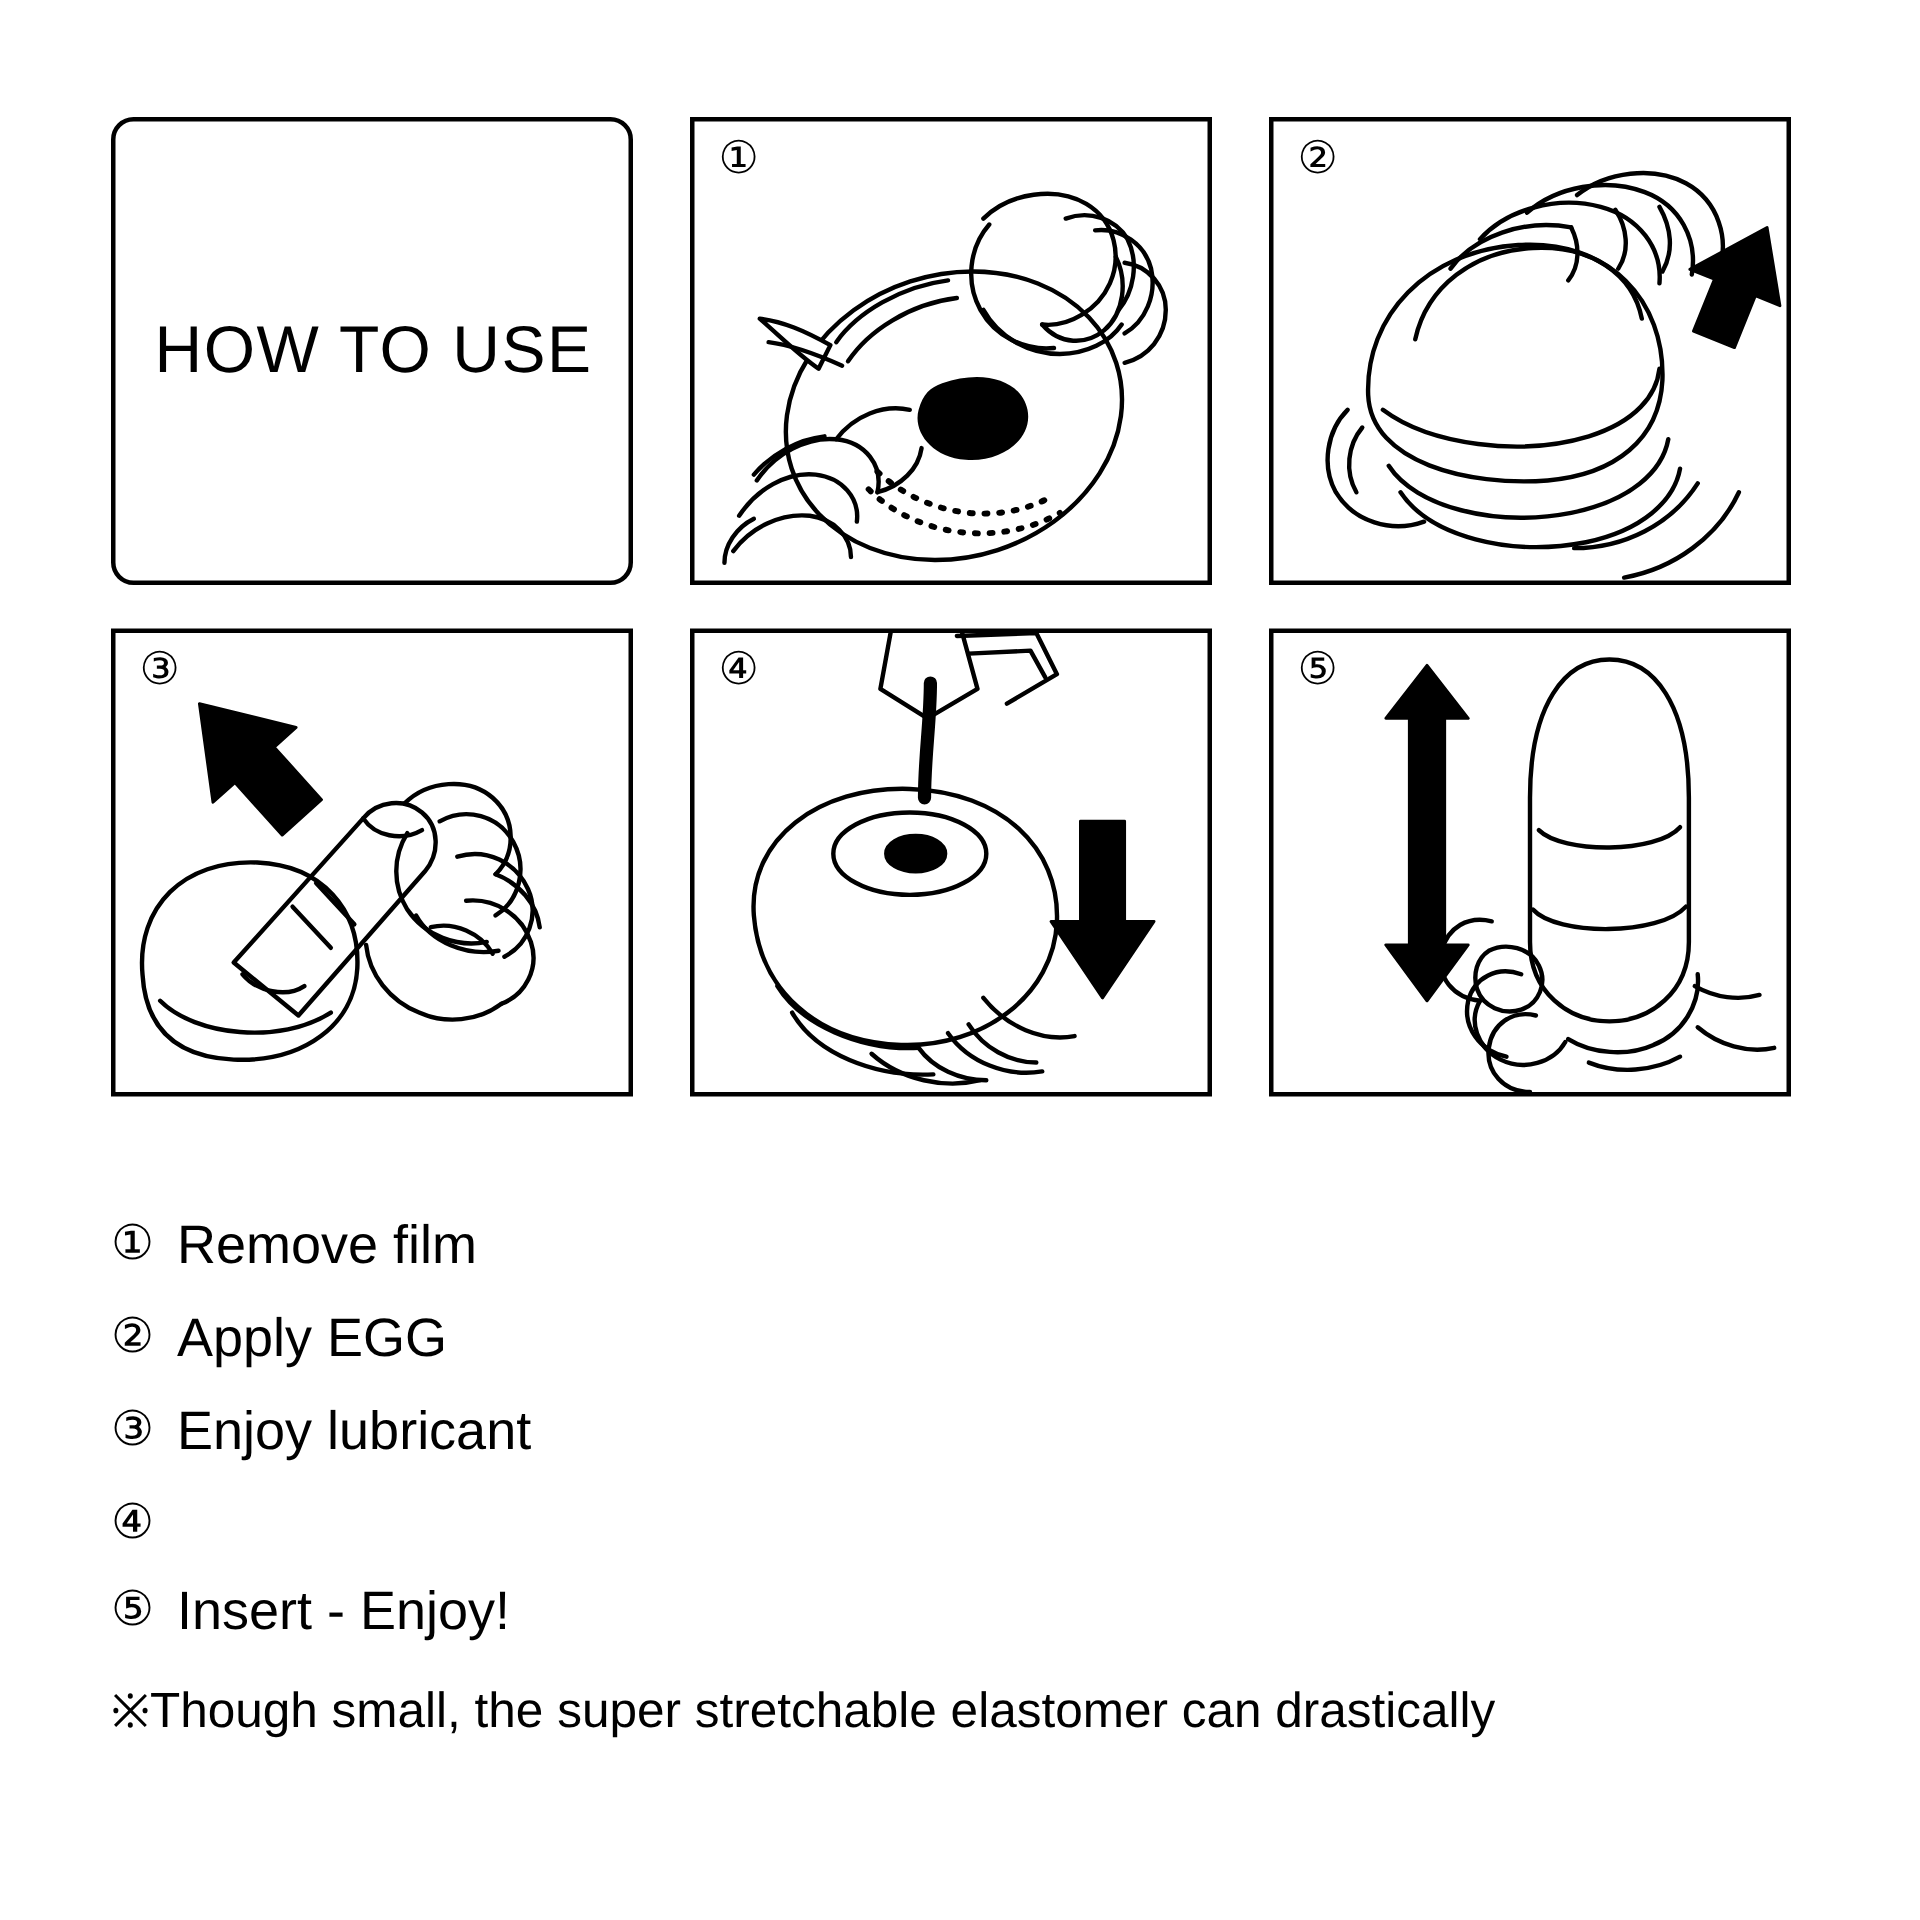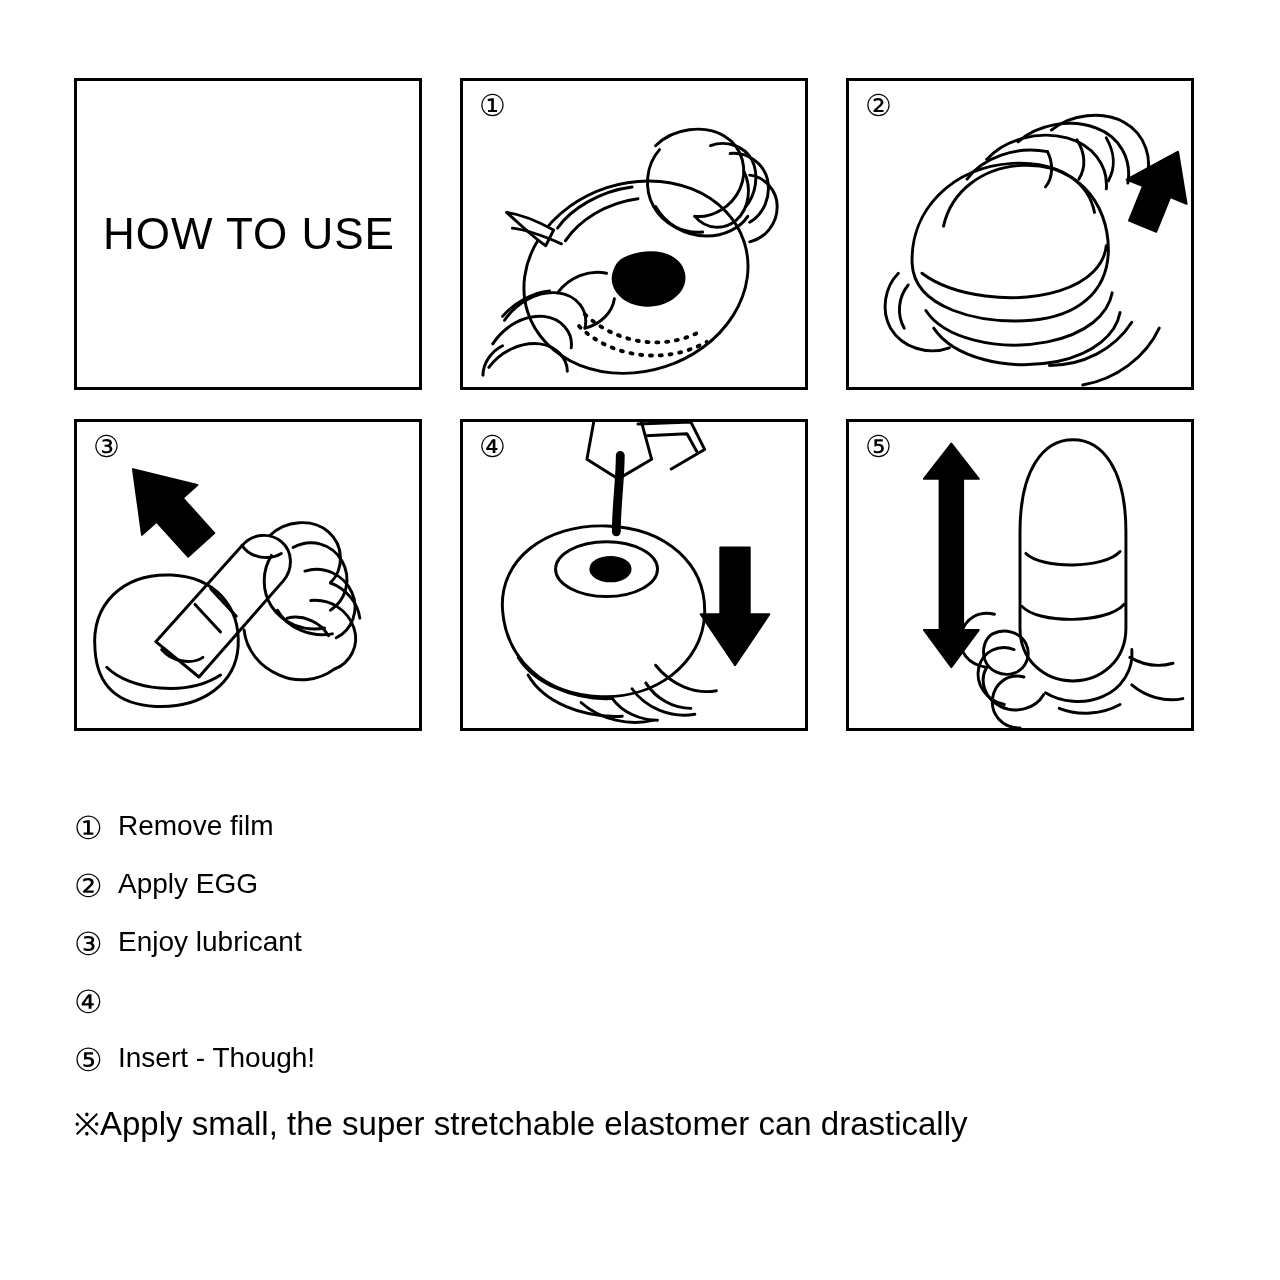--- a/index.html
+++ b/index.html
@@ -36,20 +36,21 @@
     height: 312px;
     border: 3px solid #000;
     box-sizing: border-box;
     background: #fff;
     overflow: hidden;
   }
   .panel.title-panel {
     display: flex;
     align-items: center;
     justify-content: flex-start;
+    border-radius: 15px;
   }
   .title-text {
     font-size: 44px;
     letter-spacing: 1px;
     padding-left: 26px;
     white-space: nowrap;
   }
   .step-num {
     position: absolute;
     left: 16px;
@@ -79,21 +80,21 @@
     font-size: 34px;
     line-height: 1.0;
     margin-bottom: 26px;
   }
   .caption-row .cnum {
     width: 44px;
     flex: 0 0 44px;
     font-size: 32px;
   }
   .caption-row .ctext {
-    font-size: 28px;
+    font-size: 36px;
   }
   .note {
     margin-top: 10px;
     font-size: 33px;
     line-height: 1.35;
     width: 1110px;
   }
   .note .mark {
     font-size: 31px;
   }
@@ -284,22 +285,22 @@
     </div>
     <div class="caption-row">
       <span class="cnum">③</span>
       <span class="ctext">Enjoy lubricant</span>
     </div>
     <div class="caption-row">
       <span class="cnum">④</span>
     </div>
     <div class="caption-row">
       <span class="cnum">⑤</span>
-      <span class="ctext">Insert - Though!</span>
+      <span class="ctext">Insert - Enjoy!</span>
     </div>
 
     <div class="note">
-      <span class="mark">※</span><span>Apply small, the super stretchable elastomer can drastically</span>
+      <span class="mark">※</span><span>Though small, the super stretchable elastomer can drastically</span>
     </div>
 
   </div>
 
 </div>
 
 </body></html>

